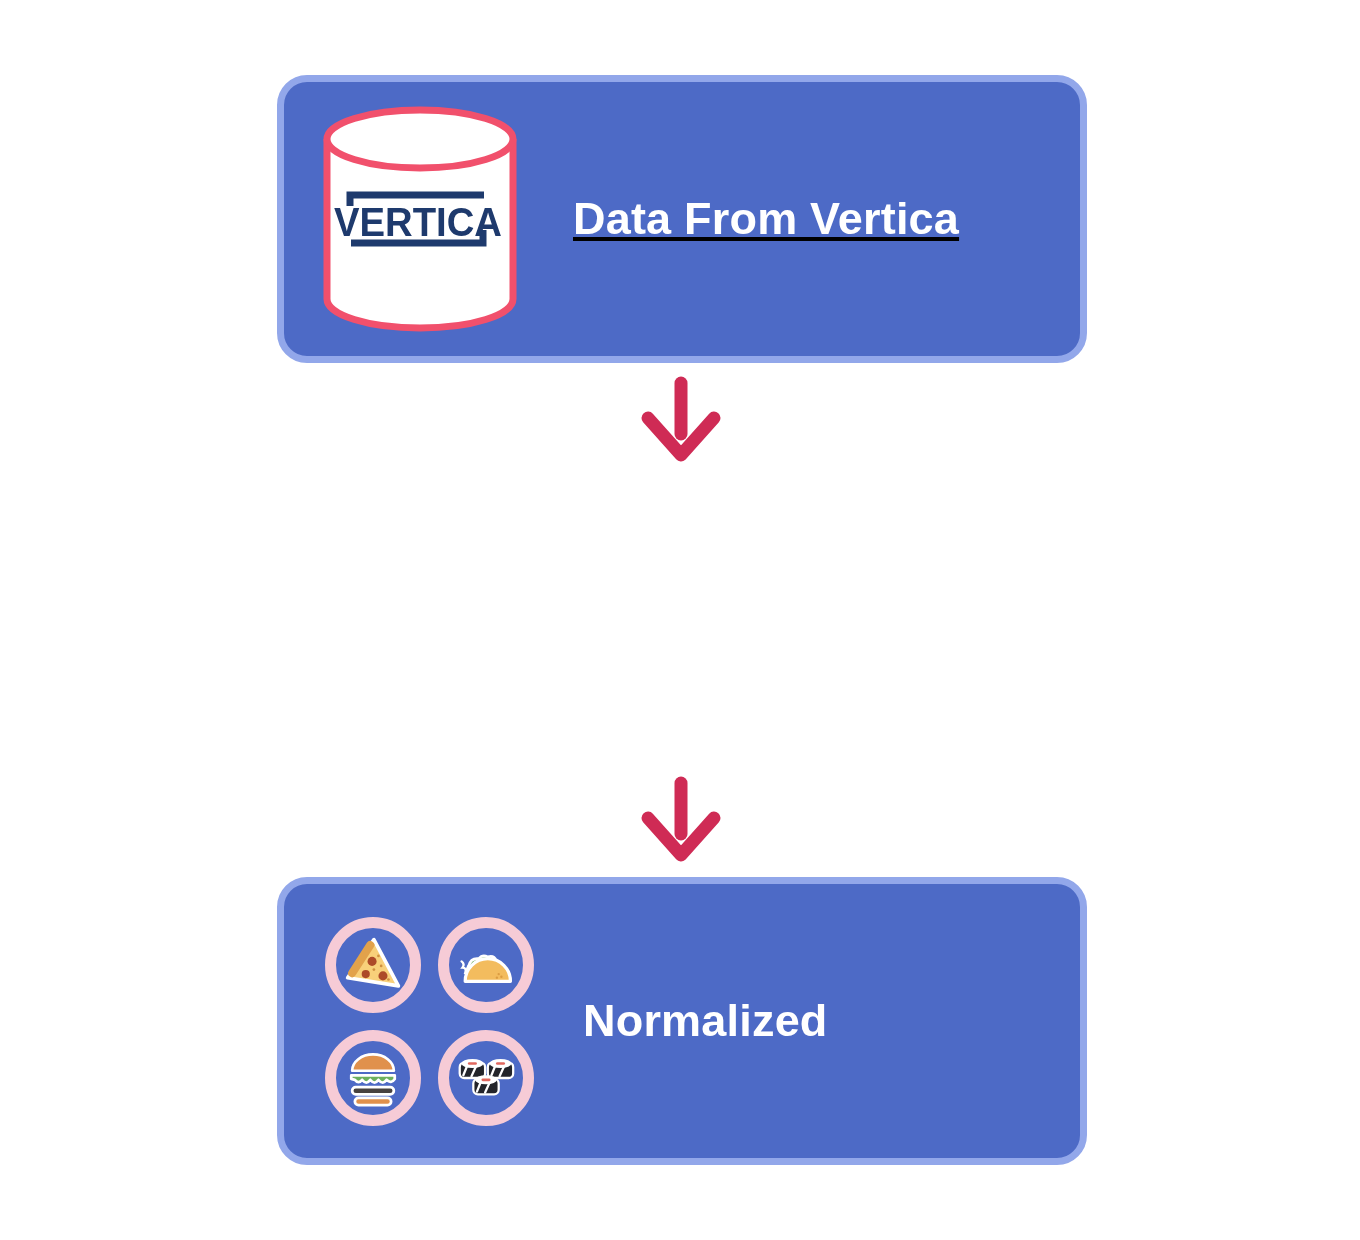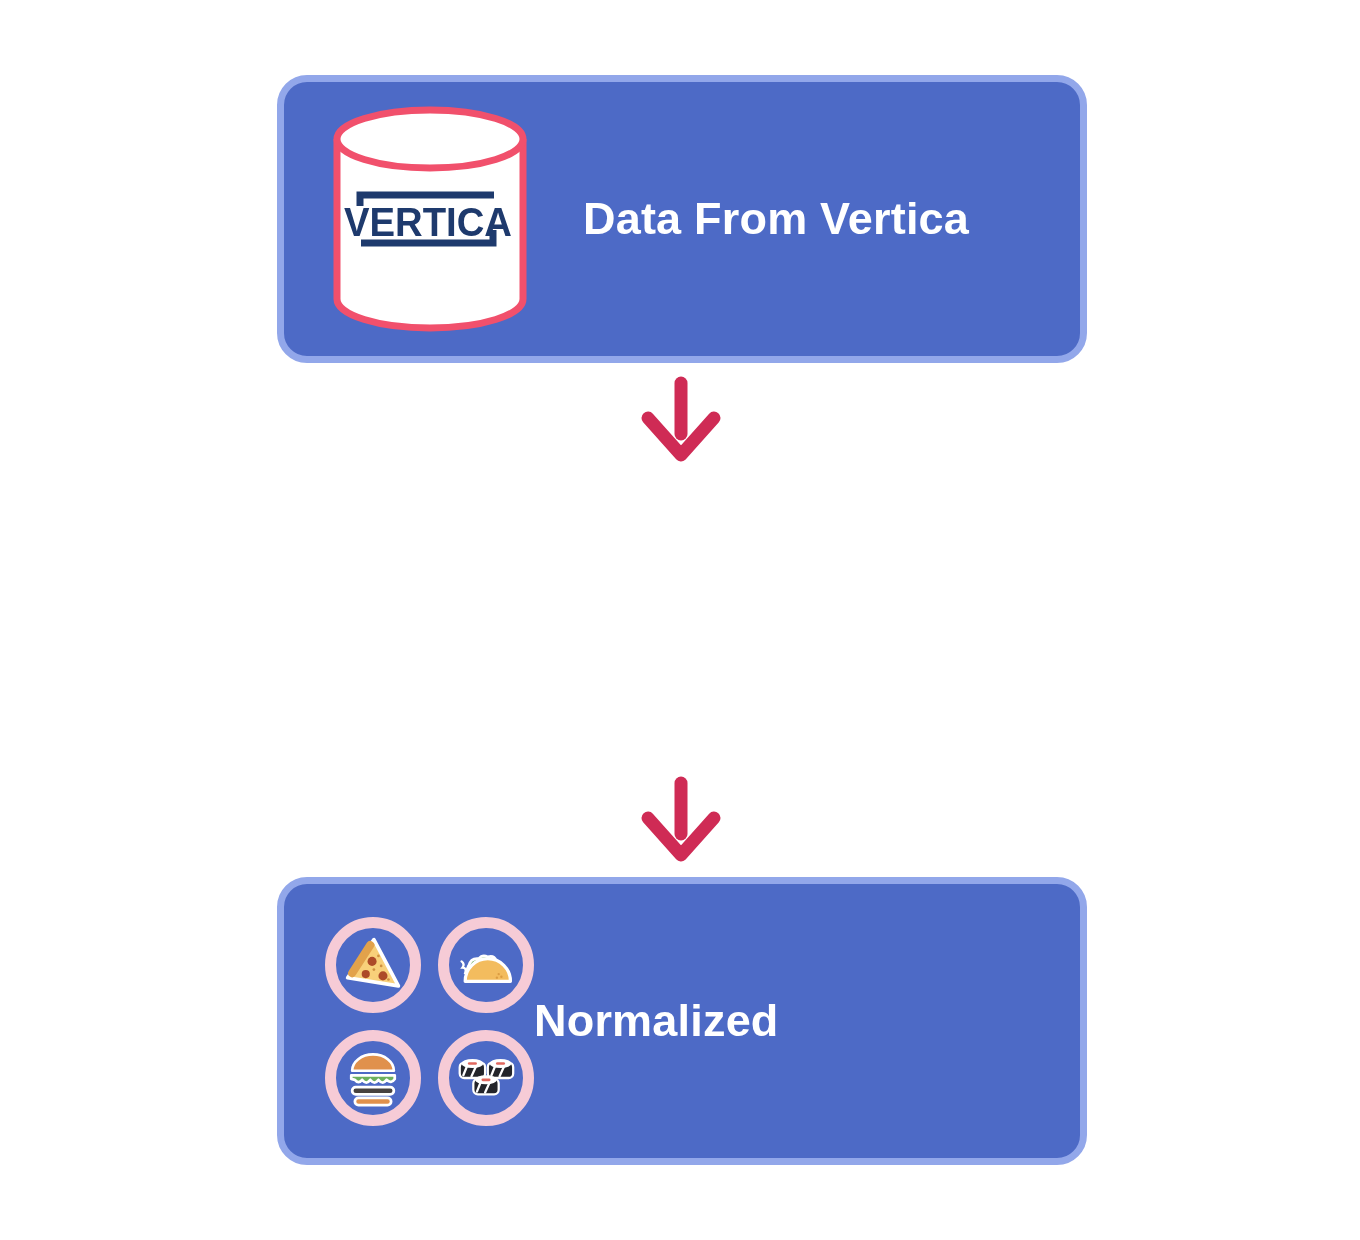--- a/index.html
+++ b/index.html
@@ -14,33 +14,33 @@
     position:absolute;
     left:277px;
     width:810px;height:288px;
     box-sizing:border-box;
     background:#4d6ac6;
     border:7px solid #92a7ea;
     border-radius:30px;
     display:flex;
     align-items:center;
   }
-  .node-source{top:75px;padding-left:46px;}
+  .node-source{top:75px;padding-left:36px;text-decoration:underline;}
   .node-process{top:477px;justify-content:center;}
   .node-output{top:877px;padding-left:41px;}
   .node-label{
     color:#ffffff;
     font-weight:700;
     font-size:45px;
     line-height:56px;
     letter-spacing:.2px;
   }
   .node-label span{display:block;}
   .node-source .node-label{margin-left:53px;}
-  .node-output .node-label{}
+  .node-output .node-label{margin-left:49px;}
   .arrow{
     position:absolute;
     left:631px;
     width:100px;height:88px;
   }
   .arrow-1{top:376px;}
   .arrow-2{top:776px;}
   .icon-grid{
     display:grid;
     grid-template-columns:96px 96px;

